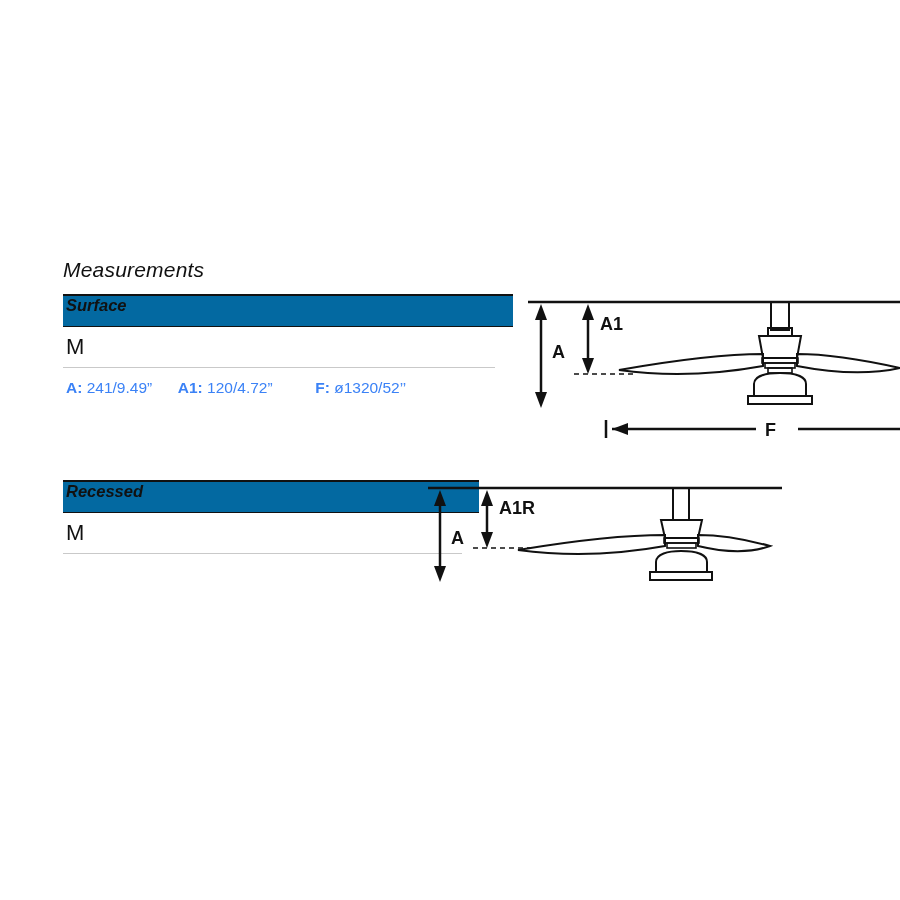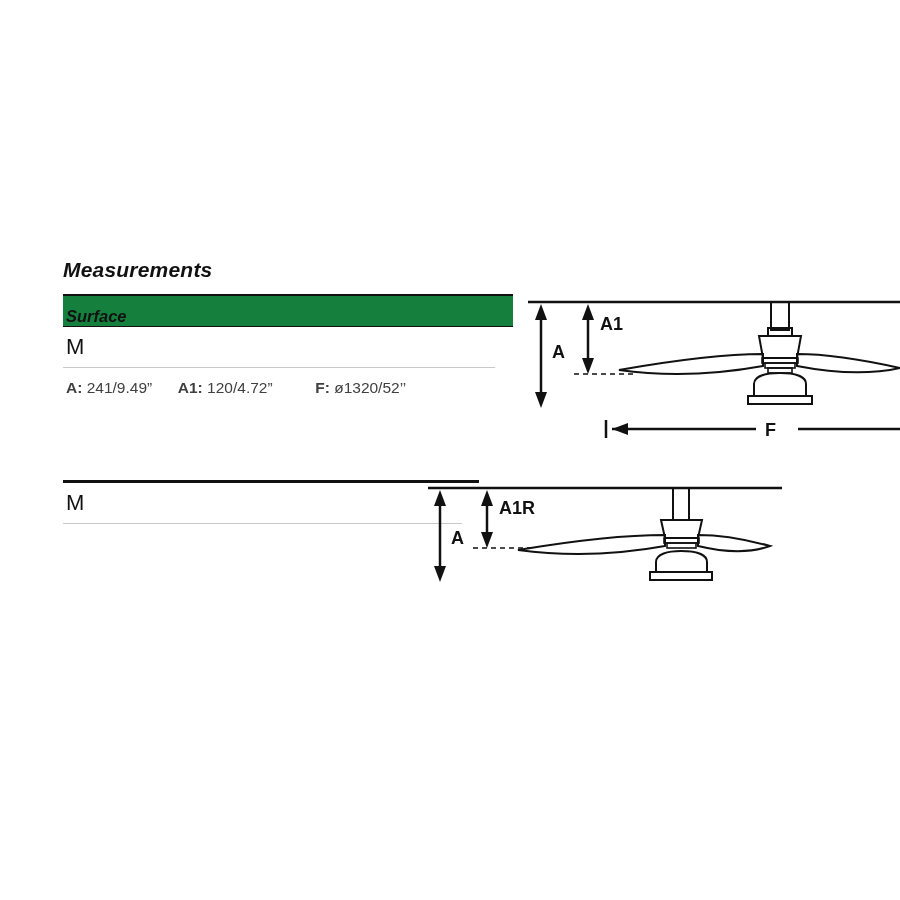--- a/index.html
+++ b/index.html
@@ -20,43 +20,43 @@
     position: absolute;
     inset: 0;
   }
 
   
   .section-title {
     position: absolute;
     left: 63px;
     top: 258px;
     font-size: 21px;
-    font-weight: bold;
+    font-weight: normal;
     font-style: italic;
     letter-spacing: 0.2px;
     color: #111;
   }
 
   
   .block {
     position: absolute;
   }
   #block-surface { left: 63px; top: 294px; width: 450px; }
   #block-recessed { left: 63px; top: 480px; width: 416px; }
 
   .rule-top {
     height: 2px;
     background: #111;
     width: 100%;
   }
   .band {
-    background: #15803d;
+    background: #0369a1;
     height: 30px;
     display: flex;
-    align-items: flex-end;
+    align-items: flex-start;
     padding-left: 3px;
     box-sizing: border-box;
   }
   .band-label {
     font-size: 16.5px;
     font-style: italic;
     font-weight: bold;
     color: #111;
   }
   .rule-thin {
@@ -78,21 +78,21 @@
   }
   .rule-light {
     height: 1px;
     background: #c9c9c9;
     width: 96%;
   }
   .dims-row {
     margin-top: 11px;
     padding-left: 3px;
     font-size: 15.5px;
-    color: #404040;
+    color: #3b82f6;
     white-space: nowrap;
   }
   .dims-row .key {
     font-weight: bold;
   }
   .dims-row .val {
     font-weight: 400;
   }
   .dims-gap { display: inline-block; width: 17px; }
   .dims-gap-wide { display: inline-block; width: 34px; }
@@ -182,20 +182,23 @@
         <line class="ln" x1="96" y1="137" x2="240" y2="137" stroke-width="2.5"></line>
         <polygon class="fill-dark" points="96,137 112,131 112,143"></polygon>
         <line class="ln" x1="282" y1="137" x2="384" y2="137" stroke-width="2.5"></line>
       </g>
       <text x="249" y="144" font-family="Liberation Sans, sans-serif" font-size="18" font-weight="bold" class="fill-dark">F</text>
     </svg>
   </div>
 
   <div class="block" id="block-recessed">
     <div class="rule-top"></div>
+    <div class="band">
+      <span class="band-label">Recessed</span>
+    </div>
     <div class="rule-thin"></div>
     <div class="model-row">
       <span class="model-label">M</span>
     </div>
     <div class="rule-light"></div>
   </div>
 
   <div class="drawing" id="drawing-recessed">
     <svg width="370" height="120" viewBox="0 0 370 120">
 

